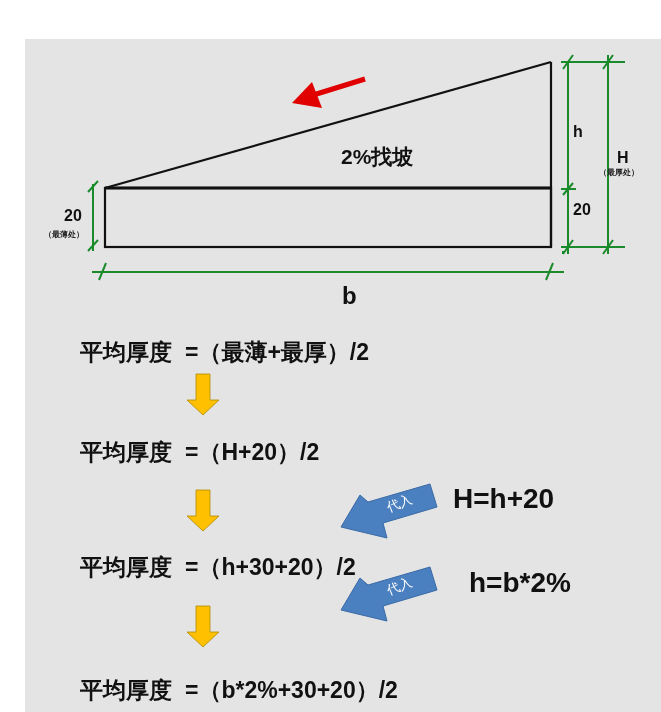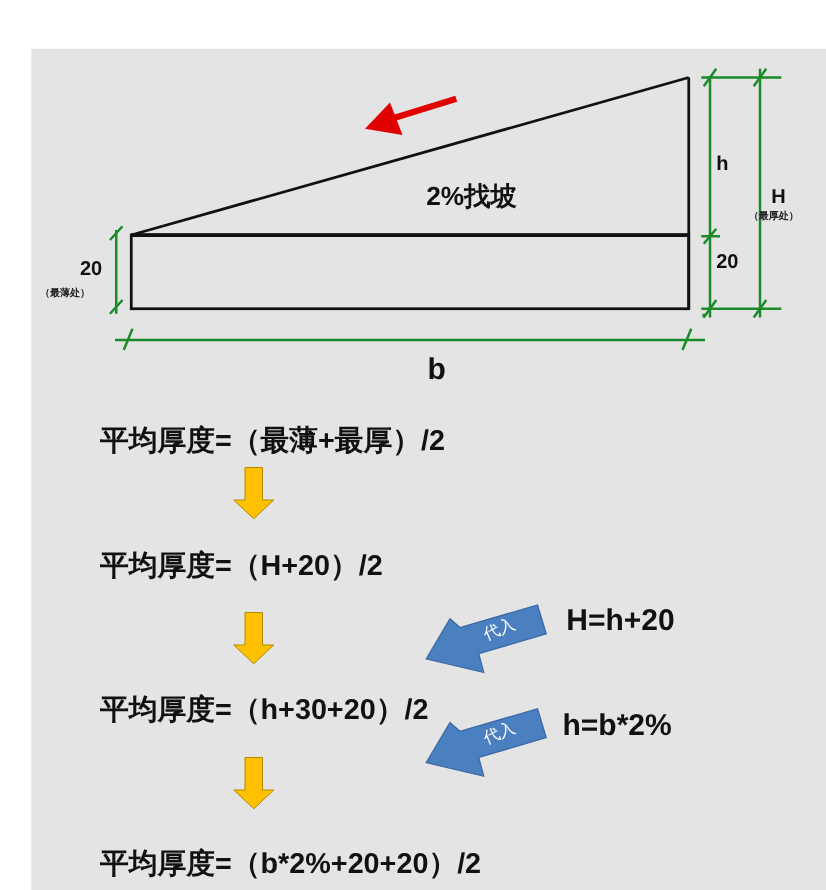--- a/index.html
+++ b/index.html
@@ -5,22 +5,22 @@
   html, body { margin:0; padding:0; background:#ffffff; }
   body { width:661px; height:712px; position:relative; overflow:hidden;
          font-family:"Liberation Sans", "DejaVu Sans", sans-serif; }
   .top-strip { position:absolute; left:0; top:0; width:661px; height:3px; overflow:hidden; }
   .panel { position:absolute; left:25px; top:39px; width:636px; height:673px; background:#e4e4e4; }
   .svgwrap { position:absolute; left:0; top:0; width:661px; height:712px; }
   .lbl { position:absolute; color:#111; font-weight:bold; white-space:nowrap; }
   .small { font-size:9px; font-weight:bold; color:#222; }
   .formula { position:absolute; left:80px; font-size:23px; color:#111; white-space:nowrap; }
   .formula .cn { font-family:"DejaVu Serif", "Liberation Serif", serif; font-weight:bold; }
-  .formula .ex { font-weight:bold; }
-  .sub { position:absolute; font-size:24px; font-weight:bold; color:#111; white-space:nowrap; }
+  .formula .ex { font-weight:bold;margin-left:13px; }
+  .sub { position:absolute; font-size:28px; font-weight:bold; color:#111; white-space:nowrap; }
 </style>
 </head>
 <body>
 
 <div class="top-strip"></div>
 <div class="panel"></div>
 
 <svg class="svgwrap" viewBox="0 0 661 712">
 
   <g stroke="#111" fill="none">
@@ -68,34 +68,34 @@
   <g fill="#4a7fc0" stroke="#3a6aa6" stroke-width="1">
     <polygon points="430,484 437,507 383,523 387,538 341,527 360,495 368,502"></polygon>
     <polygon points="430,567 437,590 383,606 387,621 341,610 360,578 368,585"></polygon>
   </g>
   <text x="389" y="512" fill="#ffffff" font-size="13" transform="rotate(-22 389 512)" font-family="DejaVu Serif, serif">代入</text>
   <text x="389" y="595" fill="#ffffff" font-size="13" transform="rotate(-22 389 595)" font-family="DejaVu Serif, serif">代入</text>
 </svg>
 
 <div class="lbl" style="left:341px;top:143px;font-size:21px;">2%找坡</div>
 <div class="lbl" style="left:64px;top:207px;font-size:16px;">20</div>
-<div class="lbl small" style="left:32px;top:229px;font-size:8px;">（最薄处）</div>
+<div class="lbl small" style="left:44px;top:229px;font-size:8px;">（最薄处）</div>
 <div class="lbl" style="left:573px;top:123px;font-size:16px;">h</div>
 <div class="lbl" style="left:573px;top:201px;font-size:16px;">20</div>
 <div class="lbl" style="left:617px;top:149px;font-size:16px;">H</div>
 <div class="lbl small" style="left:599px;top:167px;font-size:8px;font-family:Liberation Mono, monospace;">（最厚处）</div>
 <div class="lbl" style="left:342px;top:282px;font-size:24px;">b</div>
 
 <div class="formula" style="top:337px;">
   <span class="cn">平均厚度</span><span class="ex">=（最薄+最厚）/2</span>
 </div>
 <div class="formula" style="top:437px;">
   <span class="cn">平均厚度</span><span class="ex">=（H+20）/2</span>
 </div>
 <div class="formula" style="top:552px;">
   <span class="cn">平均厚度</span><span class="ex">=（h+30+20）/2</span>
 </div>
 <div class="formula" style="top:675px;">
-  <span class="cn">平均厚度</span><span class="ex">=（b*2%+20+20）/2</span>
+  <span class="cn">平均厚度</span><span class="ex">=（b*2%+30+20）/2</span>
 </div>
 
 <div class="sub" style="left:453px;top:483px;">H=h+20</div>
-<div class="sub" style="left:450px;top:567px;">h=b*2%</div>
+<div class="sub" style="left:469px;top:567px;">h=b*2%</div>
 
 </body></html>

